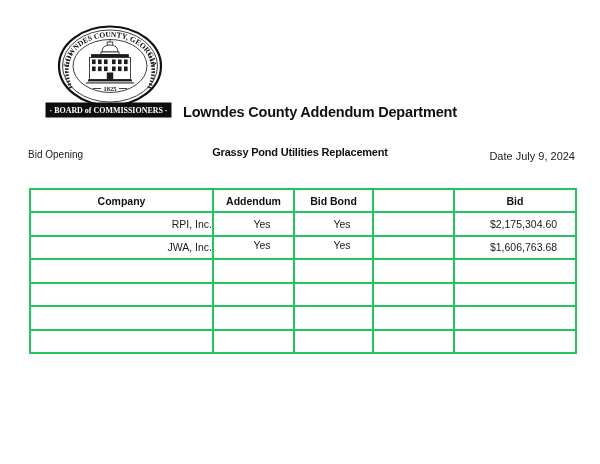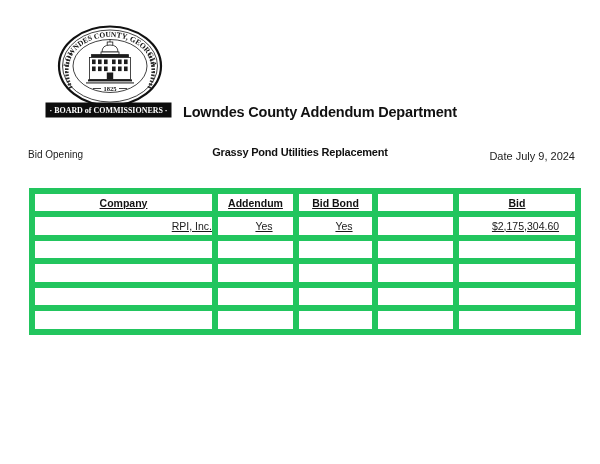--- a/index.html
+++ b/index.html
@@ -66,26 +66,25 @@
   
   table.bid-table {
     position: absolute;
     left: 29px;
     top: 188px;
     width: 546px;
     border-collapse: collapse;
     table-layout: fixed;
   }
   .bid-table th, .bid-table td {
-    border: 6px solid #22c55e;
+    border: 2px solid #22c55e;
     font-size: 10.5px;
     color: #1a1a1a;
     overflow: hidden;
     vertical-align: middle;
-    text-decoration: underline;
   }
   .bid-table th {
     height: 23px;
     font-weight: bold;
     text-align: center;
     color: #111;
   }
   .bid-table td { height: 23.5px; }
   .bid-table td.company {
     text-align: right;
@@ -187,20 +186,27 @@
     </thead>
     <tbody>
       <tr>
         <td class="company">RPI, Inc.</td>
         <td class="center">Yes</td>
         <td class="center">Yes</td>
         <td></td>
         <td class="center">$2,175,304.60</td>
       </tr>
       <tr>
+        <td class="company">JWA, Inc.</td>
+        <td class="center top">Yes</td>
+        <td class="center top">Yes</td>
+        <td></td>
+        <td class="center">$1,606,763.68</td>
+      </tr>
+      <tr>
         <td></td>
           <td></td>
           <td></td>
           <td></td>
           <td></td>
       </tr>
       <tr>
         <td></td>
           <td></td>
           <td></td>

